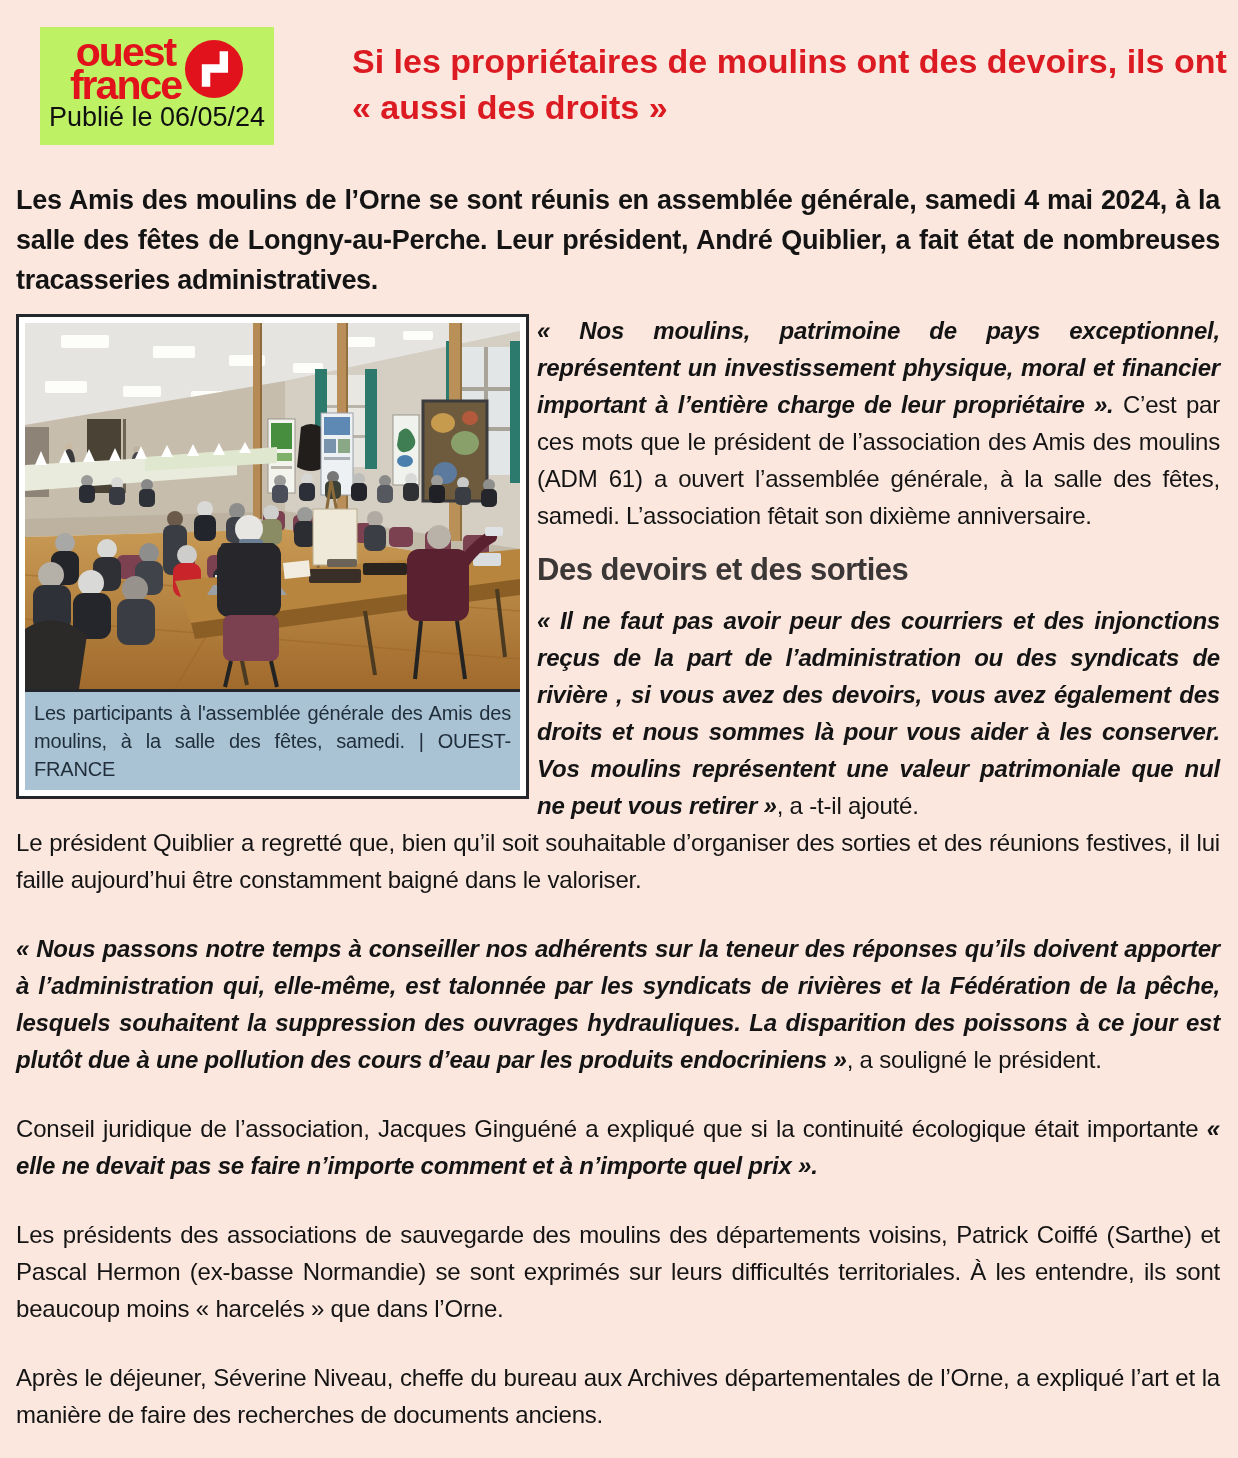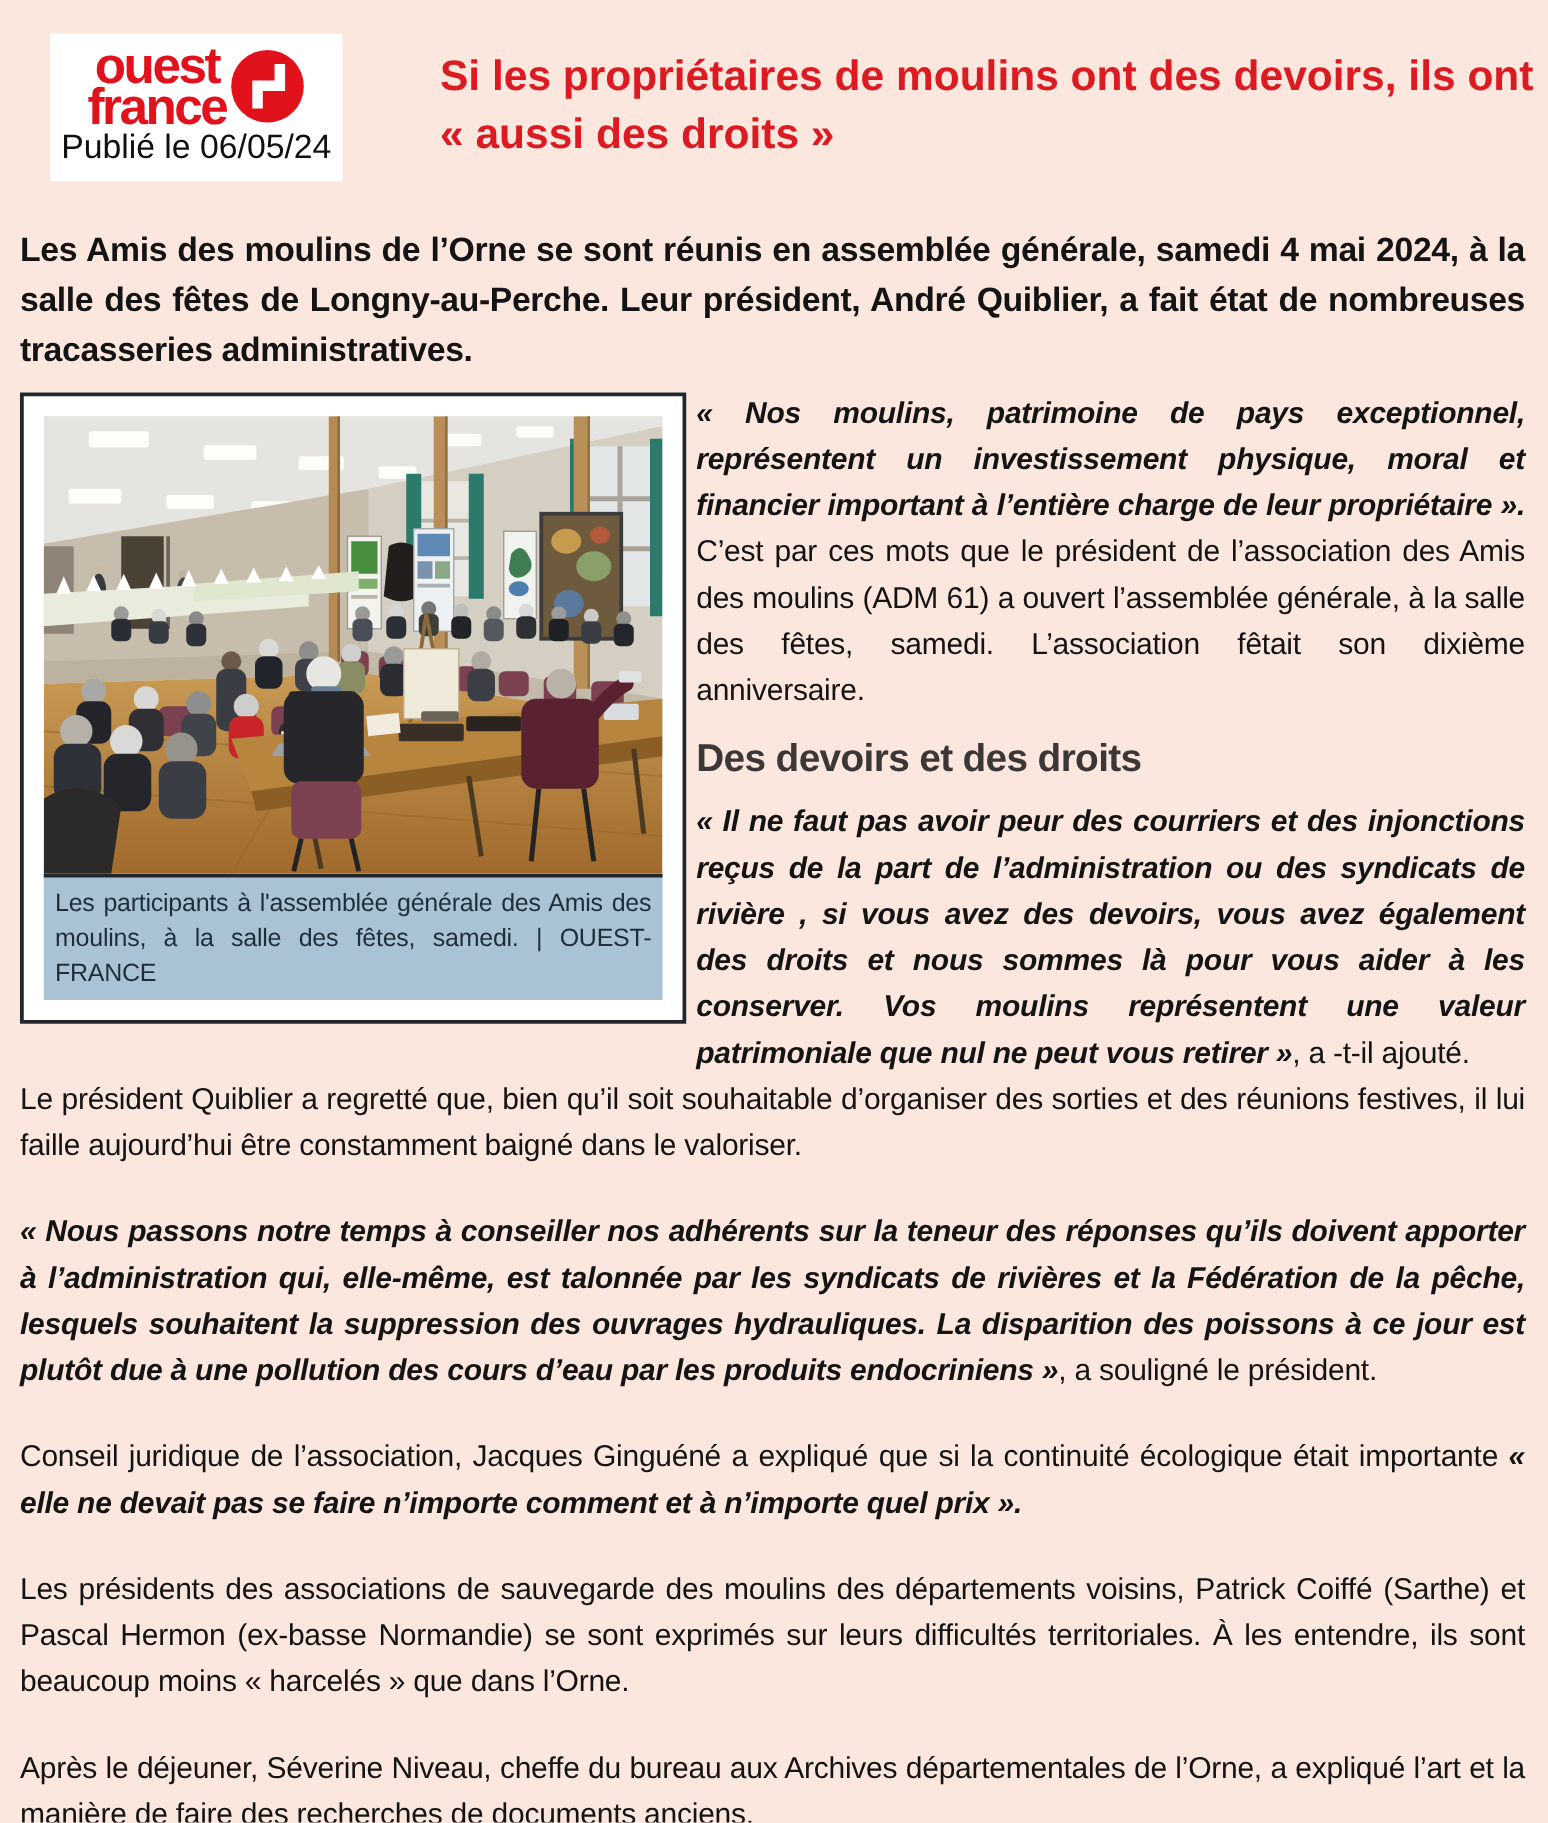--- a/index.html
+++ b/index.html
@@ -5,21 +5,21 @@
   html,body{margin:0;padding:0;}
   body{
     width:1238px;height:1458px;overflow:hidden;
     background:#fbe7de;color:#141414;
     font-family:"Liberation Sans", sans-serif;
   }
   .page{width:1238px;height:1458px;box-sizing:border-box;padding:0 18px 0 16px;}
   
   .header{position:relative;height:150px;}
   .logo-box{
-    position:absolute;left:24px;top:27px;width:234px;height:118px;background:#ffffff;
+    position:absolute;left:24px;top:27px;width:234px;height:118px;background:#bef264;
     display:flex;flex-direction:column;align-items:center;justify-content:flex-start;
   }
   .logo-mark{display:flex;align-items:center;margin-top:9px;}
   .logo-words{color:#e2121c;font-weight:bold;font-size:41px;line-height:33px;letter-spacing:-2px;text-align:center;}
   .logo-circle{width:60px;height:60px;margin-left:3px;flex:0 0 auto;}
   .published{font-size:27px;line-height:24px;color:#101010;margin-top:3px;}
   .title{
     position:absolute;left:334px;top:36px;margin:2px;width:880px;
     font-size:34px;line-height:46px;font-weight:bold;color:#dc1a22;
   }
@@ -33,21 +33,21 @@
   .para{margin:0;}
   .para.gap{margin-top:32px;}
   .seg-bi{font-weight:bold;font-style:italic;}
   .subhead{
     font-size:31px;line-height:36px;font-weight:bold;color:#3b3737;
     margin:18px 0 14px 10px;letter-spacing:-0.5px;text-align:left;
   }
   
   figure.photo{
     float:left;width:495px;margin:2px 8px 8px 0;border:3px solid #23272b;
-    background:#fff;padding:16px;
+    background:#fff;padding:6px;
   }
   .photo-svg{display:block;width:495px;height:366px;}
   figcaption{
     border-top:3px solid #23272b;background:#a9c2d4;color:#1f2e3a;
     font-size:20px;line-height:28px;padding:7px 9px;text-align:justify;
   }
 </style>
 </head>
 <body>
 
@@ -288,21 +288,21 @@
         <rect x="382" y="226" width="62" height="72" rx="12" fill="#5a2230"></rect>
         <path d="M438 240 q16 -20 28 -26" stroke="#5a2230" stroke-width="12" fill="none" stroke-linecap="round"></path>
         <rect x="460" y="204" width="18" height="9" rx="2" fill="#dfe3e6"></rect>
         <line x1="396" y1="298" x2="390" y2="356" stroke="#232323" stroke-width="4"></line>
         <line x1="432" y1="298" x2="440" y2="356" stroke="#232323" stroke-width="4"></line>
       </svg>
       <figcaption>Les participants à l'assemblée générale des Amis des moulins, à la salle des fêtes, samedi. | OUEST-FRANCE</figcaption>
     </figure>
 
   <p class="para"><span class="seg-bi">« Nos moulins, patrimoine de pays exceptionnel, représentent un investissement physique, moral et financier important à l’entière charge de leur propriétaire ». </span><span class="seg-r">C’est par ces mots que le président de l’association des Amis des moulins (ADM 61) a ouvert l’assemblée générale, à la salle des fêtes, samedi. L’association fêtait son dixième anniversaire.</span></p>
-      <h2 class="subhead">Des devoirs et des droits</h2>
+      <h2 class="subhead">Des devoirs et des sorties</h2>
       <p class="para"><span class="seg-bi">« Il ne faut pas avoir peur des courriers et des injonctions reçus de la part de l’administration ou des syndicats de rivière , si vous avez des devoirs, vous avez également des droits et nous sommes là pour vous aider à les conserver. Vos moulins représentent une valeur patrimoniale que nul ne peut vous retirer  »</span><span class="seg-r">, a -t-il ajouté.</span></p>
       <p class="para"><span class="seg-r">Le président Quiblier a regretté que, bien qu’il soit souhaitable d’organiser des sorties et des réunions festives, il lui faille aujourd’hui être constamment  baigné  dans le valoriser.</span></p>
       <p class="para gap"><span class="seg-bi">« Nous passons notre temps à conseiller nos adhérents sur la teneur des réponses qu’ils doivent apporter à l’administration qui, elle-même, est talonnée par les syndicats de rivières et la Fédération de la pêche, lesquels souhaitent la suppression des ouvrages hydrauliques. La disparition des poissons à ce jour est plutôt due à une pollution des cours d’eau par les produits endocriniens »</span><span class="seg-r">, a souligné le président.</span></p>
       <p class="para gap"><span class="seg-r">Conseil juridique de l’association, Jacques Ginguéné a expliqué que si la continuité écologique était importante </span><span class="seg-bi">« elle ne devait pas se faire n’importe comment et à n’importe quel prix ».</span></p>
       <p class="para gap"><span class="seg-r">Les présidents des associations de sauvegarde des moulins des départements voisins, Patrick Coiffé (Sarthe) et Pascal Hermon (ex-basse Normandie) se sont exprimés sur leurs difficultés territoriales. À les entendre, ils sont beaucoup moins « harcelés » que dans l’Orne.</span></p>
       <p class="para gap"><span class="seg-r">Après le déjeuner, Séverine Niveau, cheffe du bureau aux Archives départementales de l’Orne, a expliqué l’art et la manière de faire des recherches de documents anciens.</span></p>
     </div>
 
 </div>
 

